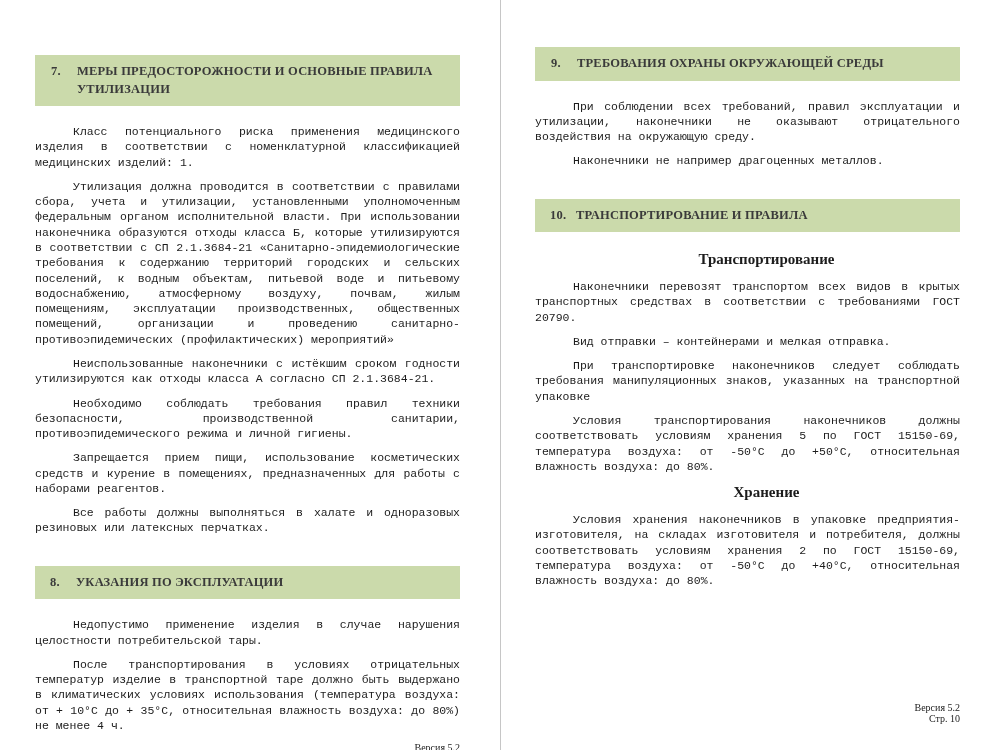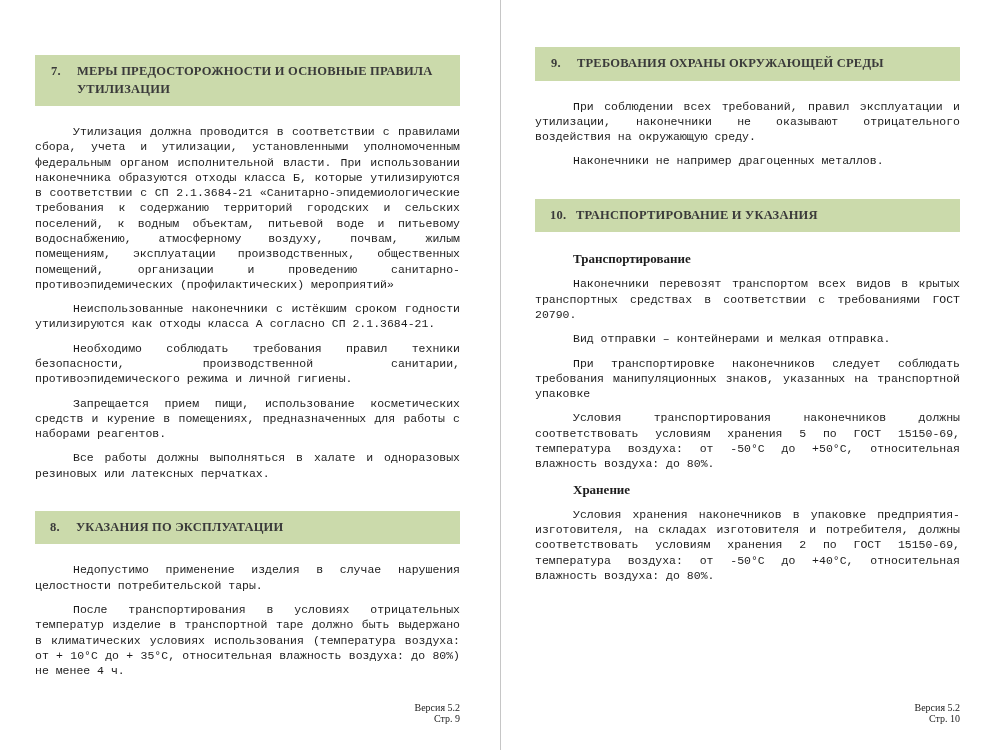--- a/index.html
+++ b/index.html
@@ -54,26 +54,26 @@
 
   .para {
     font-size: 11.5px;
     line-height: 1.33;
     text-align: justify;
     text-indent: 38px;
     margin: 0 0 9px 0;
     font-family: Liberation Mono, monospace;
   }
   .subhead {
-    font-size: 13px;
+    font-size: 15px;
     line-height: 1.33;
     font-weight: bold;
     text-indent: 38px;
     margin: 2px 0 9px 0;
-    text-align: left;
+    text-align: center;
   }
 
   .footer {
     display: flex;
     justify-content: space-between;
     align-items: flex-end;
     font-size: 10px;
     color: #222222;
     flex-direction: column;
   }
@@ -81,20 +81,21 @@
 </head>
 <body>
 
 <div class="sheet">
   <div class="content pt-a">
 
     <div class="sec-header">
       <span class="sec-num">7.</span>
       <span class="sec-title">МЕРЫ ПРЕДОСТОРОЖНОСТИ И ОСНОВНЫЕ ПРАВИЛА УТИЛИЗАЦИИ</span>
     </div>
+    <p class="para">Класс потенциального риска применения медицинского изделия в соответствии с номенклатурной классификацией медицинских изделий: 1.</p>
     <p class="para">Утилизация должна проводится в соответствии с правилами сбора, учета и утилизации, установленными уполномоченным федеральным органом исполнительной власти. При использовании наконечника образуются отходы класса Б, которые утилизируются в соответствии с СП 2.1.3684-21 «Санитарно-эпидемиологические требования к содержанию территорий городских и сельских поселений, к водным объектам, питьевой воде и питьевому водоснабжению, атмосферному воздуху, почвам, жилым помещениям, эксплуатации производственных, общественных помещений, организации и проведению санитарно-противоэпидемических (профилактических) мероприятий»</p>
     <p class="para">Неиспользованные наконечники с истёкшим сроком годности утилизируются как отходы класса А согласно СП 2.1.3684-21.</p>
     <p class="para">Необходимо соблюдать требования правил техники безопасности, производственной санитарии, противоэпидемического режима и личной гигиены.</p>
     <p class="para">Запрещается прием пищи, использование косметических средств и курение в помещениях, предназначенных для работы с наборами реагентов.</p>
     <p class="para">Все работы должны выполняться в халате и одноразовых резиновых или латексных перчатках.</p>
 
     <div class="sec-header mt30">
       <span class="sec-num">8.</span>
       <span class="sec-title">УКАЗАНИЯ ПО ЭКСПЛУАТАЦИИ</span>
     </div>
@@ -113,21 +114,21 @@
 
     <div class="sec-header">
       <span class="sec-num">9.</span>
       <span class="sec-title">ТРЕБОВАНИЯ ОХРАНЫ ОКРУЖАЮЩЕЙ СРЕДЫ</span>
     </div>
     <p class="para">При соблюдении всех требований, правил эксплуатации и утилизации, наконечники не оказывают отрицательного воздействия на окружающую среду.</p>
     <p class="para">Наконечники не например драгоценных металлов.</p>
 
     <div class="sec-header mt30">
       <span class="sec-num">10.</span>
-      <span class="sec-title">ТРАНСПОРТИРОВАНИЕ И УКАЗАНИЯ</span>
+      <span class="sec-title">ТРАНСПОРТИРОВАНИЕ И ПРАВИЛА</span>
     </div>
     <p class="subhead">Транспортирование</p>
     <p class="para">Наконечники перевозят транспортом всех видов в крытых транспортных средствах в соответствии с требованиями ГОСТ 20790.</p>
     <p class="para">Вид отправки – контейнерами и мелкая отправка.</p>
     <p class="para">При транспортировке наконечников следует соблюдать требования манипуляционных знаков, указанных на транспортной упаковке</p>
     <p class="para">Условия транспортирования наконечников должны соответствовать условиям хранения 5 по ГОСТ 15150-69, температура воздуха: от -50°С до +50°С, относительная влажность воздуха: до 80%.</p>
     <p class="subhead">Хранение</p>
     <p class="para">Условия хранения наконечников в упаковке предприятия-изготовителя, на складах изготовителя и потребителя, должны соответствовать условиям хранения 2 по ГОСТ 15150-69, температура воздуха: от -50°С до +40°С, относительная влажность воздуха: до 80%.</p>
 
   </div>

